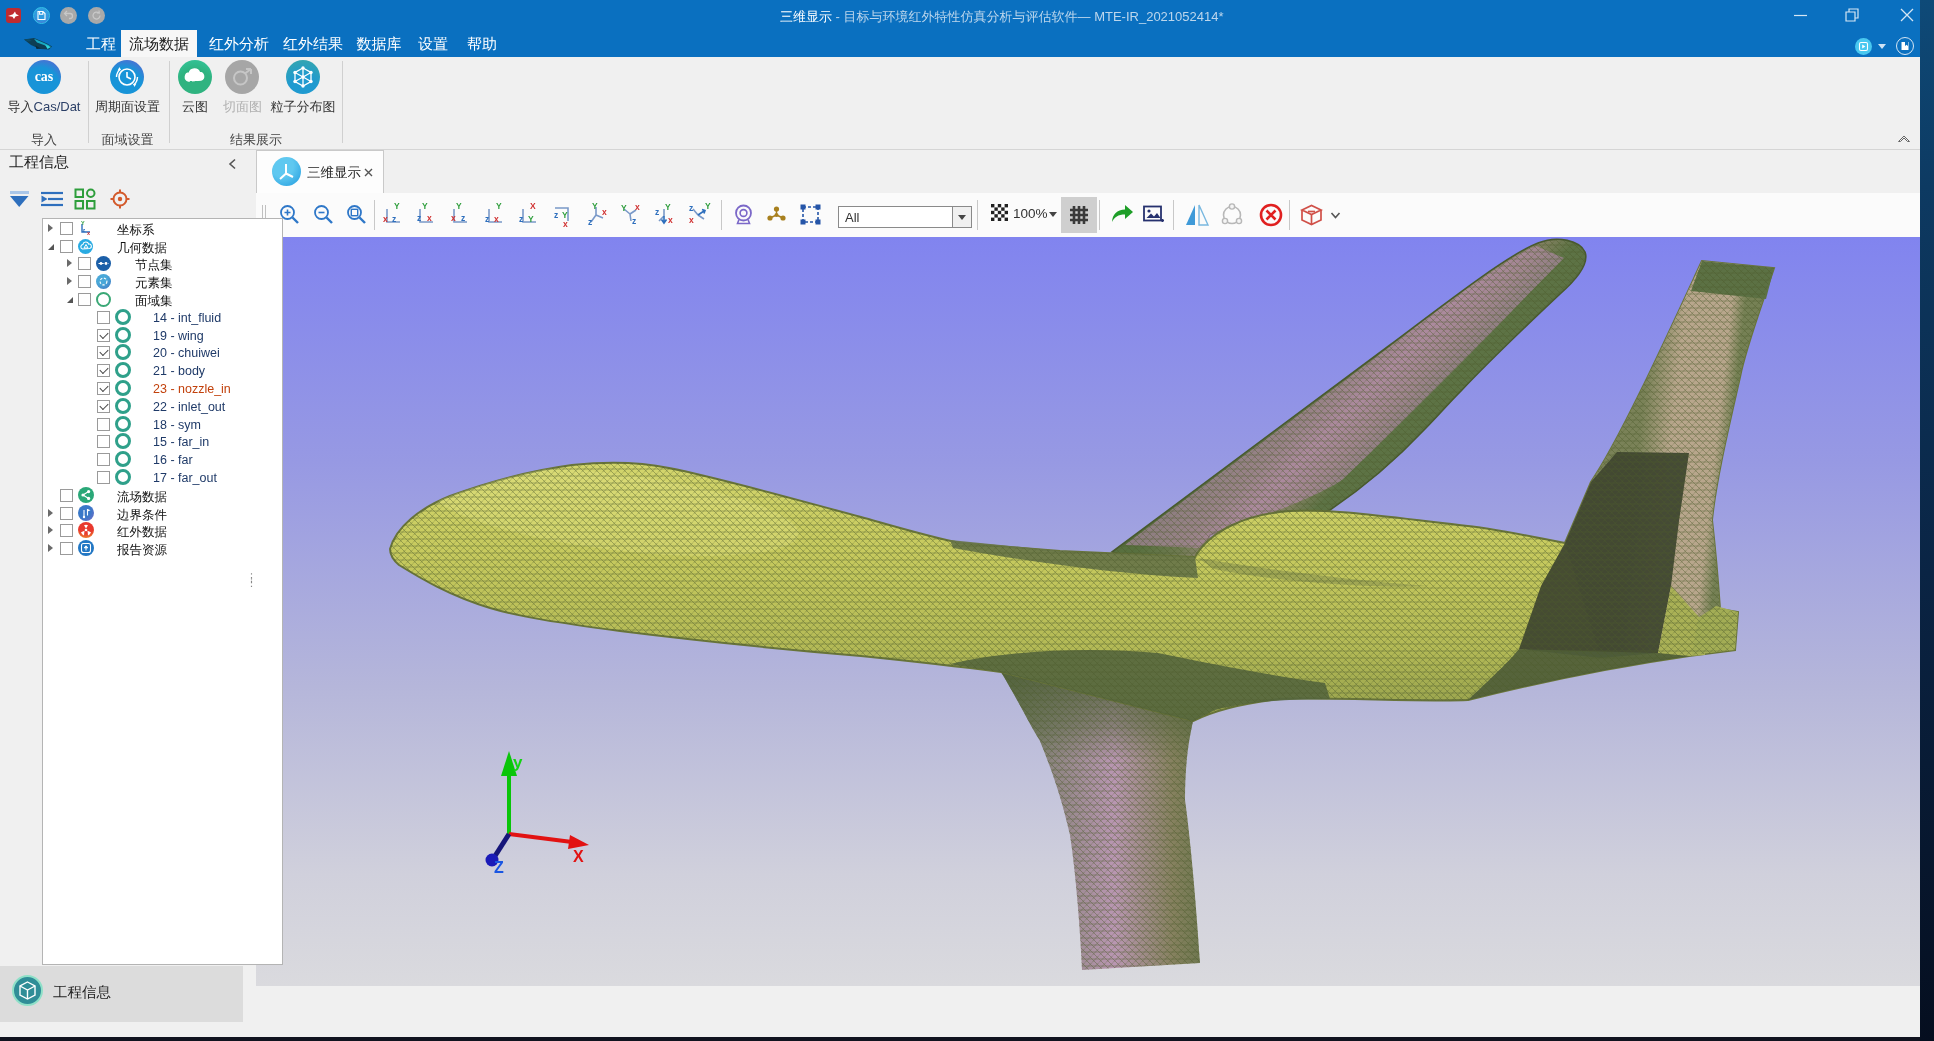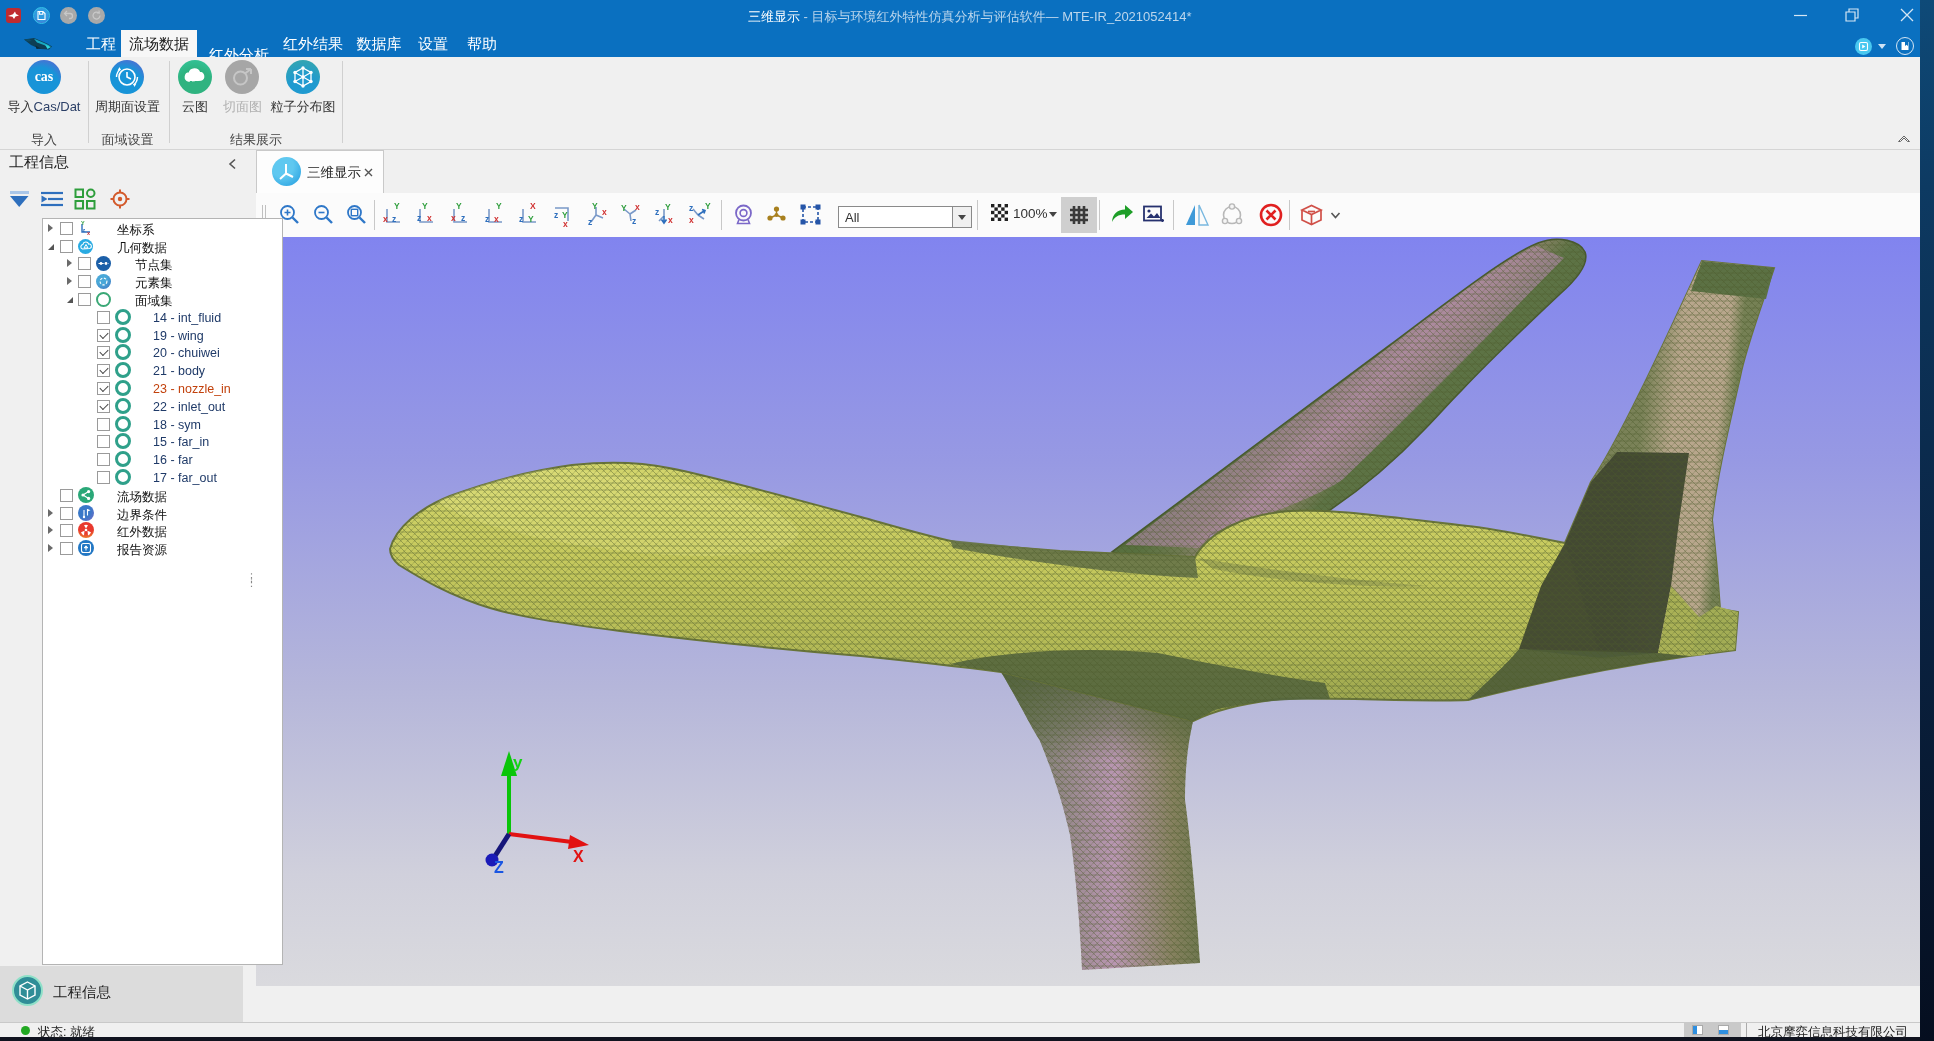--- a/index.html
+++ b/index.html
@@ -68,21 +68,21 @@
       <svg width="17" height="17" viewBox="0 0 17 17">
           <path d="M5 6.5 h5 a2.5 2.5 0 0 1 0 5 h-1" fill="none" stroke="#c8c8c8" stroke-width="1.3"></path>
           <path d="M7 4 L4.5 6.5 L7 9" fill="none" stroke="#c8c8c8" stroke-width="1.3"></path>
         </svg>
     </div>
     <div style="position:absolute;left:88px;top:7px;width:17px;height:17px;border-radius:50%;background:#a9a9a9;">
       <svg width="17" height="17" viewBox="0 0 17 17">
           <path d="M12 8.5 a3.5 3.5 0 1 1 -1.2 -2.6 M11 3.5 l0.3 2.6 -2.5 -0.3" fill="none" stroke="#c9c9c9" stroke-width="1.2"></path>
         </svg>
     </div>
-    <div class="ttl" style="left:748px;"><span style="color:#fff;">三维显示</span><span style="color:#bcd6ec;"> - 目标与环境红外特性仿真分析与评估软件— MTE-IR_2021052414*</span></div>
+    <div class="ttl" style="left:780px;"><span style="color:#fff;">三维显示</span><span style="color:#bcd6ec;"> - 目标与环境红外特性仿真分析与评估软件— MTE-IR_2021052414*</span></div>
 
     <svg class="wbtn" style="left:1786px;" width="30" height="30" viewBox="0 0 30 30">
         <path d="M8 15.5 h13" stroke="#d5e6f4" stroke-width="1.2"></path>
       </svg>
     <svg class="wbtn" style="left:1838px;" width="30" height="30" viewBox="0 0 30 30">
         <path d="M8 12 v9 h9 v-9 z M11 12 v-3 h9 v9 h-3" fill="none" stroke="#d5e6f4" stroke-width="1.2"></path>
       </svg>
     <svg class="wbtn" style="left:1892px;" width="30" height="30" viewBox="0 0 30 30">
         <path d="M9 9 L21 21 M21 9 L9 21" stroke="#d5e6f4" stroke-width="1.3"></path>
       </svg>
@@ -90,21 +90,21 @@
   <div id="menubar">
     <svg style="position:absolute;left:23px;top:5px;" width="30" height="17" viewBox="0 0 30 17">
       <path d="M1 4.5 L11 3 L17 5.5 L24 8.5 L29 11.5 L26 14.5 L17 14 L8 10 Z" fill="#0d3e54"></path>
       <path d="M11 3.8 L16.5 6 L23.5 9 L28 11.5 L23 10.8 L14 7.5 Z" fill="#17a9c0"></path>
       <path d="M22 9.5 L28 12 L24.5 14 Z" fill="#2cd5de"></path>
       <path d="M12.5 10.5 L17.5 13.5 L13.5 14 Z" fill="#0a2a3a"></path>
       <path d="M1 4.5 L6 4 L9 6 L5 6.5 Z" fill="#0f4c66"></path>
     </svg>
     <div class="mtab" style="left:85px;width:32px;">工程</div>
     <div id="tabsel">流场数据</div>
-    <div class="mtab" style="left:207px;width:64px;margin-top:11px;">红外分析</div>
+    <div class="mtab" style="left:207px;width:64px;">红外分析</div>
     <div class="mtab" style="left:281px;width:64px;">红外结果</div>
     <div class="mtab" style="left:355px;width:48px;">数据库</div>
     <div class="mtab" style="left:417px;width:32px;">设置</div>
     <div class="mtab" style="left:466px;width:32px;">帮助</div>
 
     <div style="position:absolute;left:1855px;top:8px;width:17px;height:17px;border-radius:50%;background:#49c8f0;">
       <svg width="17" height="17" viewBox="0 0 17 17">
           <rect x="4.5" y="4.5" width="8" height="8" rx="1.5" fill="none" stroke="#fff" stroke-width="1.1"></rect>
           <path d="M7.2 6.4 L10.4 8.5 L7.2 10.6 Z" fill="#fff"></path>
         </svg>
@@ -704,27 +704,13 @@
         <svg width="27" height="27" viewBox="0 0 27 27">
             <g fill="none" stroke="#fff" stroke-width="1.4">
               <path d="M13.5 5 L21 9 V18 L13.5 22 L6 18 V9 Z"></path>
               <path d="M6 9 L13.5 13 L21 9 M13.5 13 V22"></path>
             </g>
           </svg>
       </div>
       <div style="position:absolute;left:53px;top:17px;font-size:14.5px;color:#222;">工程信息</div>
     </div>
   </div>
-  <div id="statusbar">
-    <div style="position:absolute;left:21px;top:3px;width:9px;height:9px;border-radius:50%;background:#22a822;"></div>
-    <div style="position:absolute;left:38px;top:1px;font-size:12.5px;color:#222;">状态: 就绪</div>
-    <div style="position:absolute;left:1684px;top:0px;width:57px;height:14px;background:#c9c9c9;">
-      <div style="position:absolute;left:8px;top:2px;width:11px;height:10px;background:#fff;border:1px solid #aaa;">
-          <div style="position:absolute;left:0;top:0;width:4px;height:8px;background:#2e8fe0;"></div>
-        </div>
-      <div style="position:absolute;left:34px;top:2px;width:11px;height:10px;background:#fff;border:1px solid #aaa;">
-          <div style="position:absolute;left:0;top:4px;width:9px;height:4px;background:#2e8fe0;"></div>
-        </div>
-    </div>
-    <div style="position:absolute;left:1746px;top:0px;width:1px;height:14px;background:#aaa;"></div>
-    <div style="position:absolute;left:1758px;top:1px;font-size:12.5px;color:#222;">北京摩弈信息科技有限公司</div>
-  </div>
 </div>
 
 </body></html>

